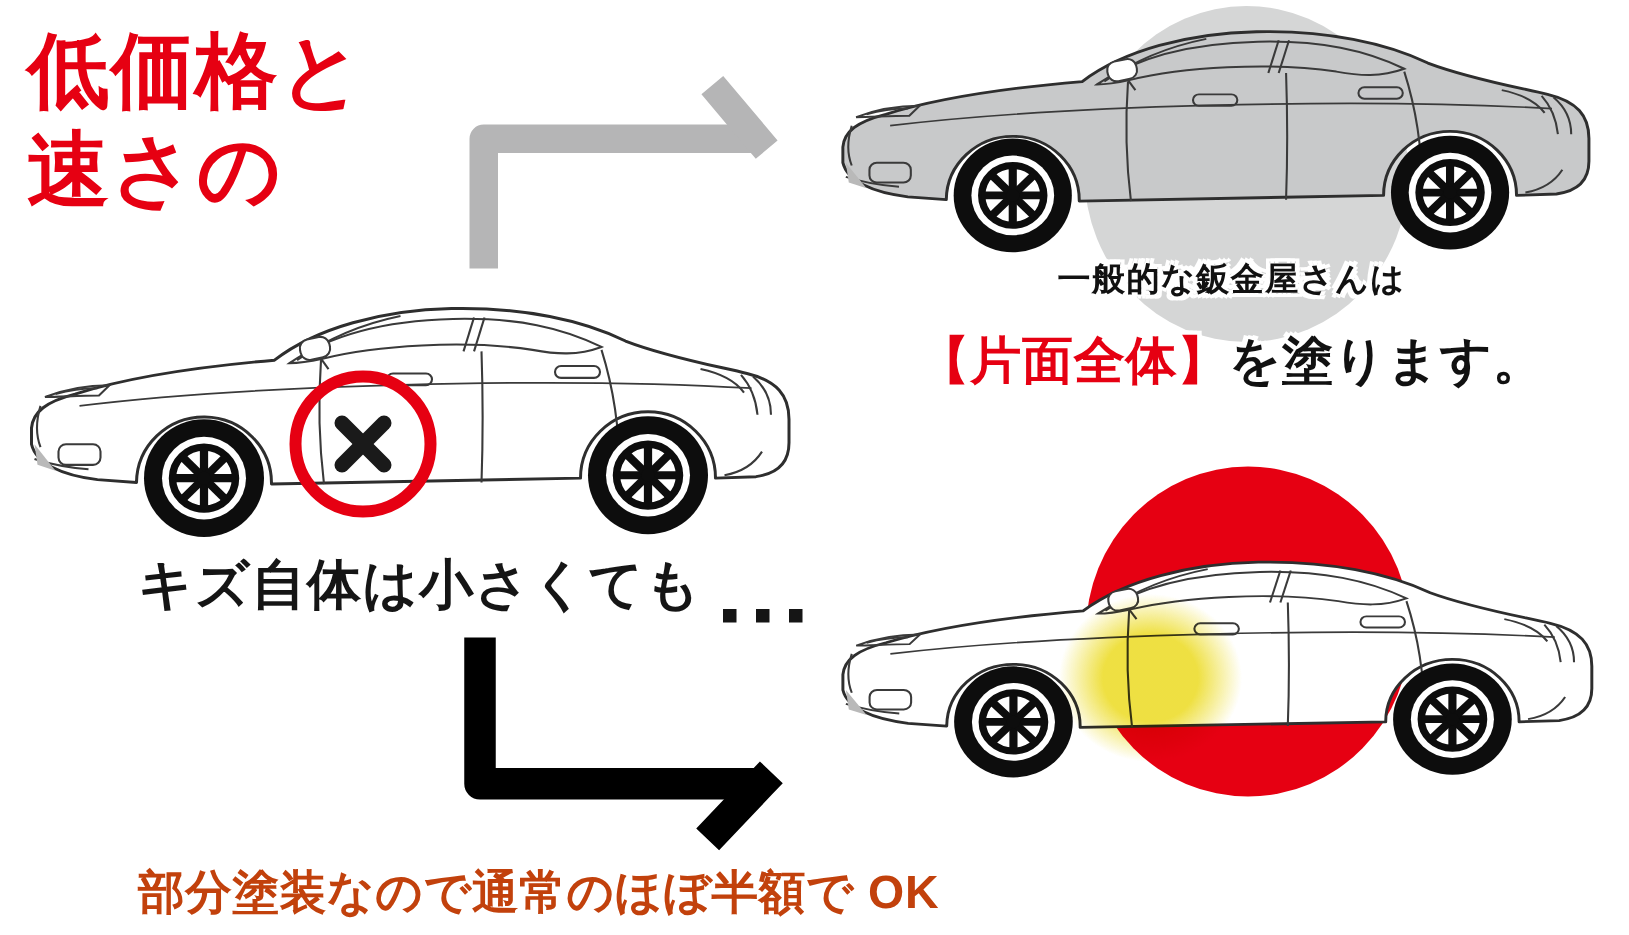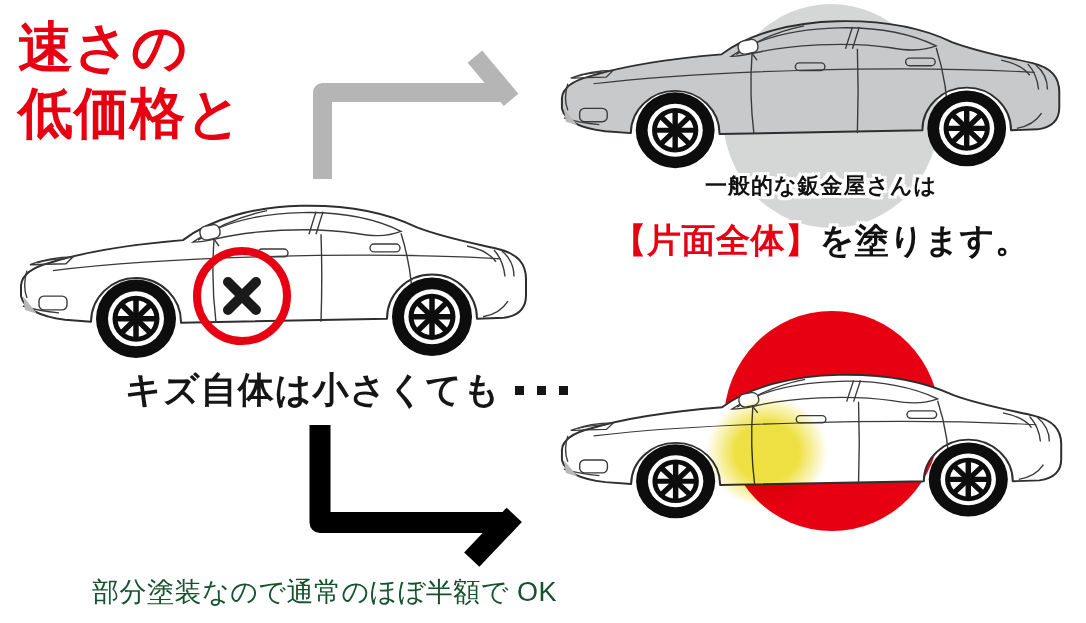--- a/index.html
+++ b/index.html
@@ -8,28 +8,28 @@
     font-family:"Liberation Sans","DejaVu Sans",sans-serif;
   }
   
   .headline{
     position:absolute;left:18px;top:14px;
     font-size:55px;line-height:66px;font-weight:900;letter-spacing:1px;
     color:#e60012;white-space:nowrap;
   }
   
   .caption-left{
-    position:absolute;left:92px;top:366px;display:flex;align-items:center;
-    font-size:36px;font-weight:900;color:#151515;letter-spacing:1px;white-space:nowrap;margin-left:33px;
+    position:absolute;left:92px;top:366px;display:flex;align-items:flex-end;
+    font-size:36px;font-weight:900;color:#151515;letter-spacing:1px;white-space:nowrap;
   }
   .dots{display:inline-flex;margin-left:14px;gap:13px;}
   .dots i{width:9px;height:9px;background:#151515;display:inline-block;}
   .footer-note{
     position:absolute;left:92px;top:574px;
-    font-size:27px;font-weight:400;color:#14532d;letter-spacing:0.5px;white-space:nowrap;
+    font-size:31px;font-weight:700;color:#c2410c;letter-spacing:0.5px;white-space:nowrap;
   }
   .rcap{
     position:absolute;left:556px;width:530px;text-align:center;
     font-weight:900;color:#111;white-space:nowrap;
     text-shadow:-3px -3px 0 #fff,3px -3px 0 #fff,-3px 3px 0 #fff,3px 3px 0 #fff,
                  0 -3px 0 #fff,0 3px 0 #fff,-3px 0 0 #fff,3px 0 0 #fff;
   }
   .rcap .hl{color:#e60012;}
   .cap-tr1{top:171px;font-size:22px;letter-spacing:1px;}
   .cap-tr2{top:218px;font-size:34px;letter-spacing:0.5px;}
@@ -97,22 +97,22 @@
           <rect x="185" y="36" width="20" height="14" rx="6" fill="#fff" stroke="#3a3a3a" stroke-width="1.4" transform="rotate(-12 195 43)"></rect>
           <path d="M199,50 L204,57" fill="none" stroke="#3a3a3a" stroke-width="1.4"></path>
         </g>
         <use href="#wheel" x="79" y="89" width="84" height="84"></use>
         <use href="#wheel" x="375" y="87" width="84" height="84"></use>
       </symbol>
     </defs>
   </svg>
 
   <div class="headline">
+    <div>低価格と</div>
     <div>速さの</div>
-    <div>低価格と</div>
   </div>
 
   <svg class="abs" style="left:15px;top:190px;--car-fill:#ffffff" width="530" height="172" viewBox="0 0 530 175" preserveAspectRatio="none">
     <use href="#car"></use>
   </svg>
   <svg class="abs" style="left:185px;top:240px" width="120" height="120">
     <circle cx="57" cy="56" r="45" fill="none" stroke="#e60012" stroke-width="8"></circle>
     <line x1="43" y1="42" x2="71" y2="70" stroke="#1a1a1a" stroke-width="10" stroke-linecap="round"></line>
     <line x1="71" y1="42" x2="43" y2="70" stroke="#1a1a1a" stroke-width="10" stroke-linecap="round"></line>
   </svg>

